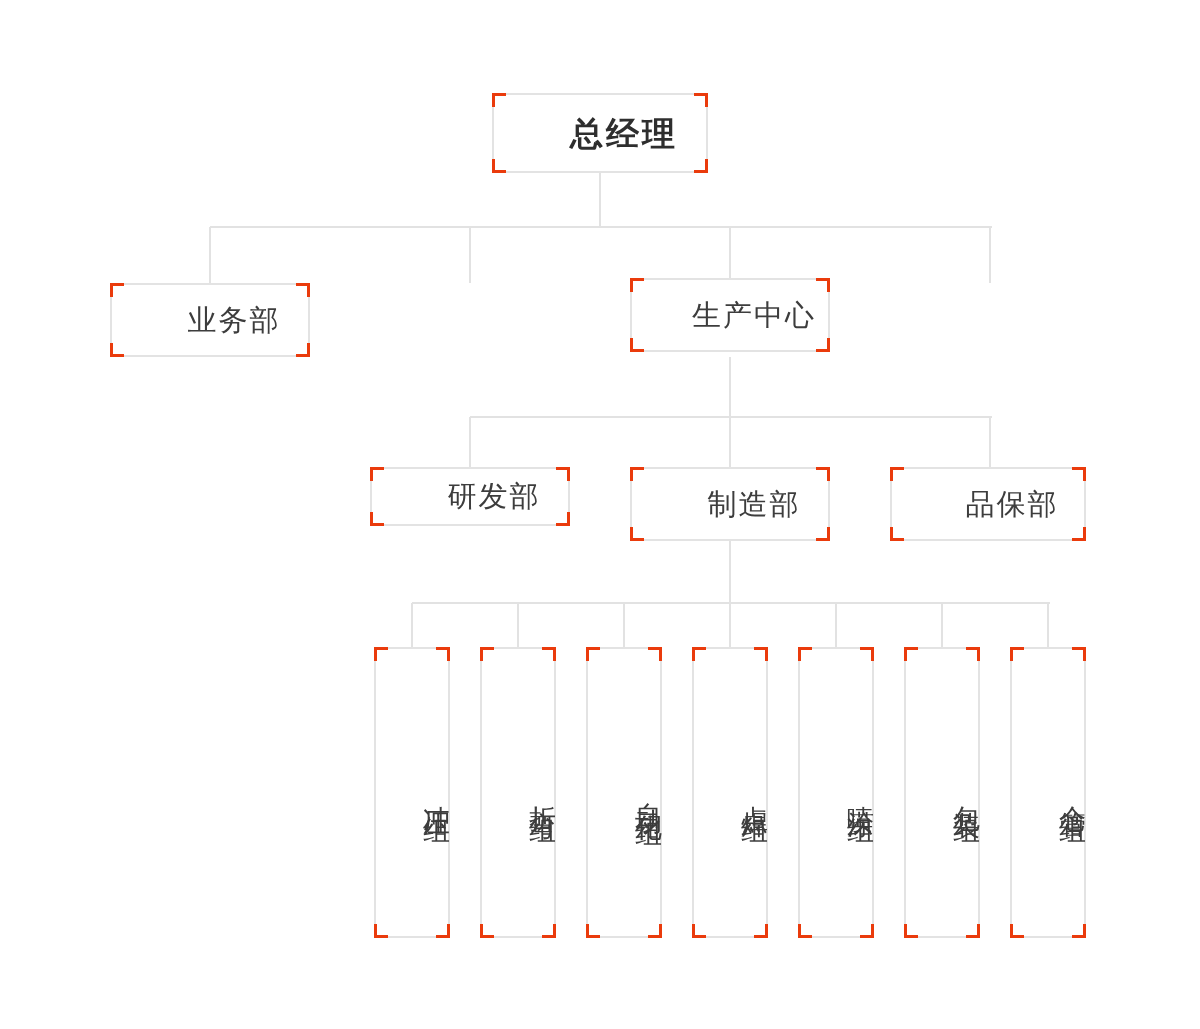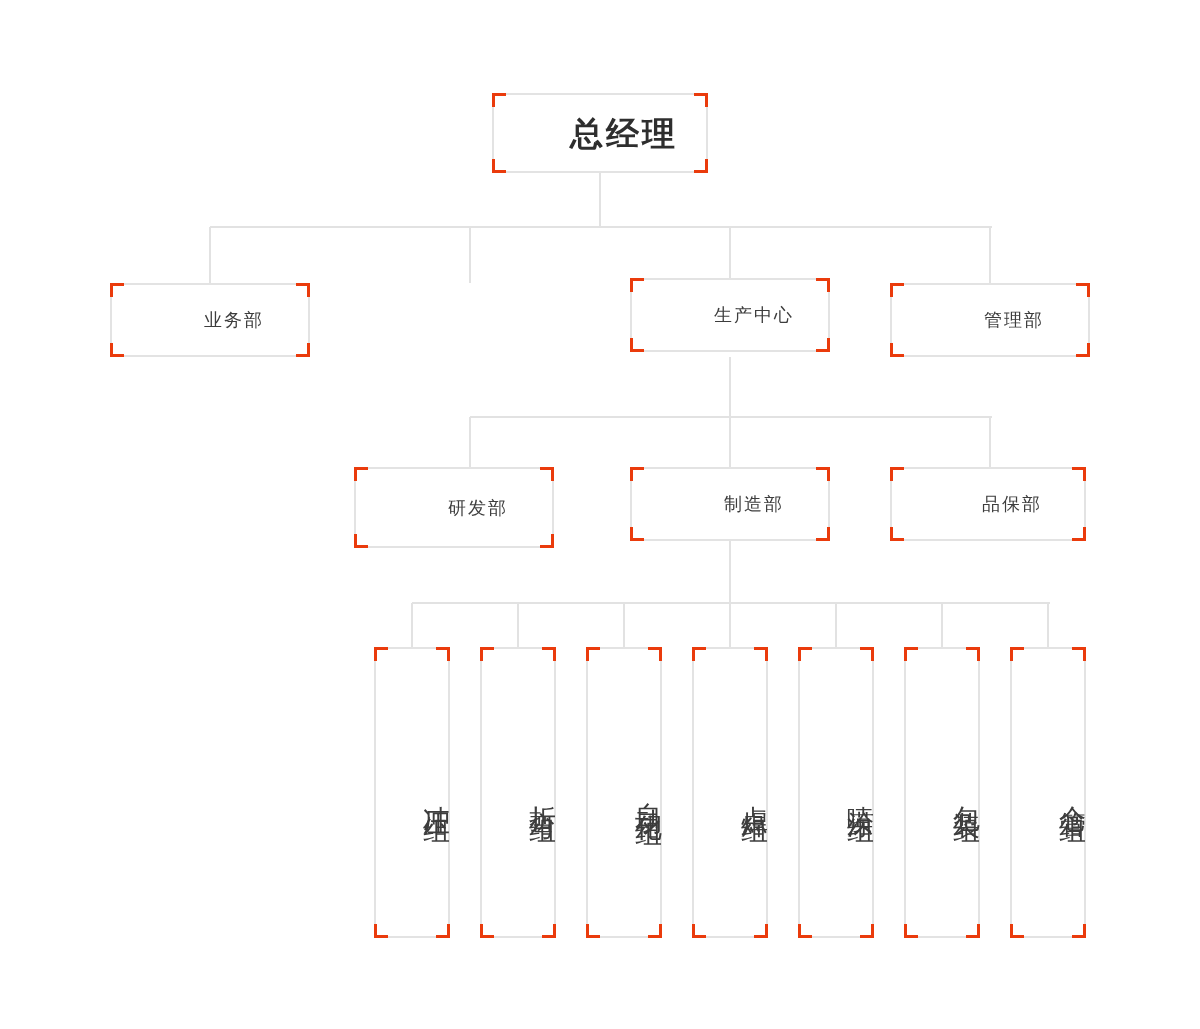--- a/index.html
+++ b/index.html
@@ -27,21 +27,21 @@
     position:absolute;
     background:#fff;
     border:2px solid var(--box_border);
     box-sizing:border-box;
     display:flex;align-items:center;justify-content:center;
     cursor:default;
     padding-left:48px;
   }
   .node .lbl{
     color:var(--text);
-    font-size:18px;
+    font-size:29px;
     letter-spacing:2px;
     white-space:nowrap;
     line-height:1;
   }
   .node.root .lbl{
     color:var(--root_text);
     font-size:33px;
     font-weight:bold;
     letter-spacing:3px;
   }
@@ -106,29 +106,22 @@
     <i class="br br2"></i>
     <span class="lbl">业务部</span>
   </div>
   <div class="node" style="left:630px;top:278px;width:200px;height:74px">
     <i class="br tl"></i>
     <i class="br tr"></i>
     <i class="br bl"></i>
     <i class="br br2"></i>
     <span class="lbl">生产中心</span>
   </div>
-  <div class="node" style="left:890px;top:283px;width:200px;height:74px">
-    <i class="br tl"></i>
-    <i class="br tr"></i>
-    <i class="br bl"></i>
-    <i class="br br2"></i>
-    <span class="lbl">管理部</span>
-  </div>
 
-  <div class="node" style="left:354px;top:467px;width:200px;height:81px">
+  <div class="node" style="left:370px;top:467px;width:200px;height:59px">
     <i class="br tl"></i>
     <i class="br tr"></i>
     <i class="br bl"></i>
     <i class="br br2"></i>
     <span class="lbl">研发部</span>
   </div>
   <div class="node" style="left:630px;top:467px;width:200px;height:74px">
     <i class="br tl"></i>
     <i class="br tr"></i>
     <i class="br bl"></i>

